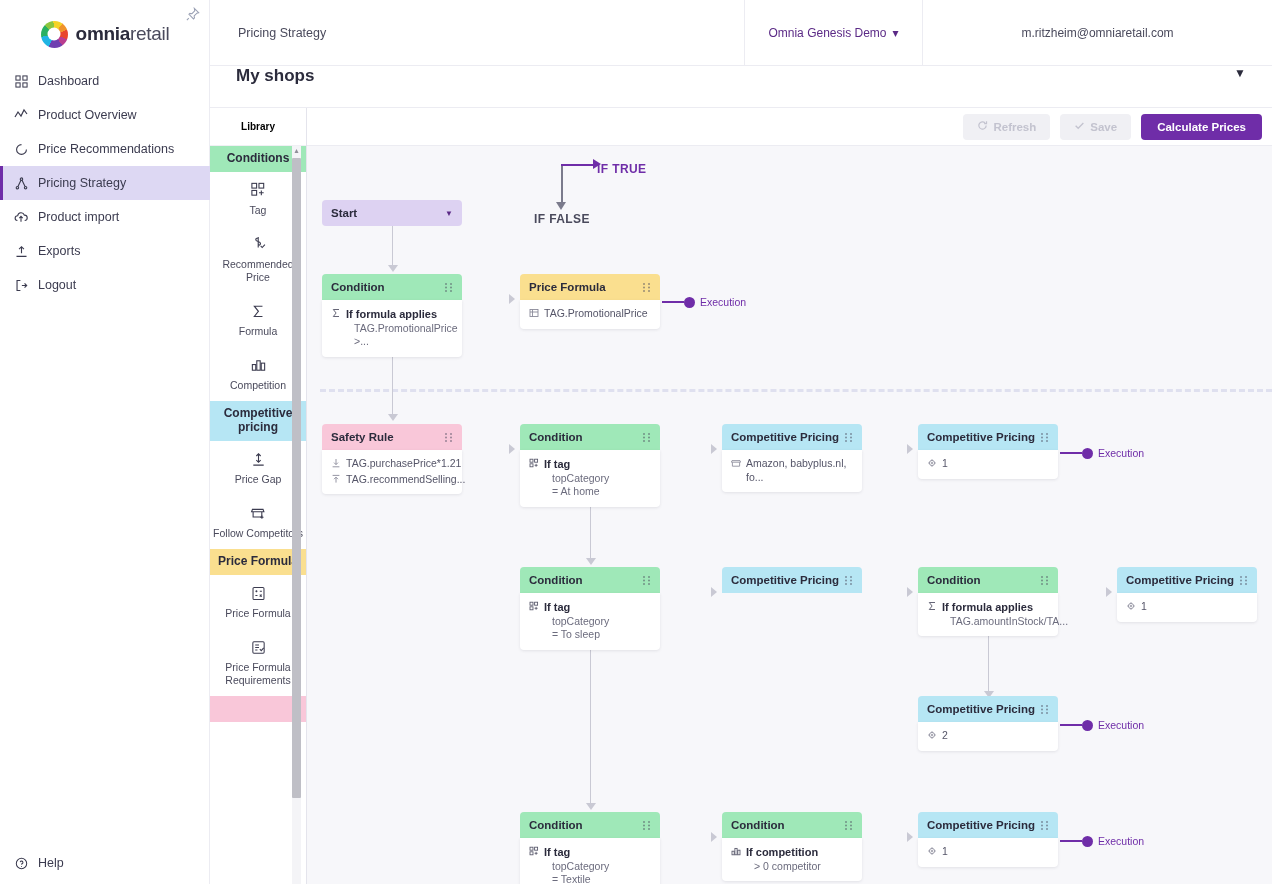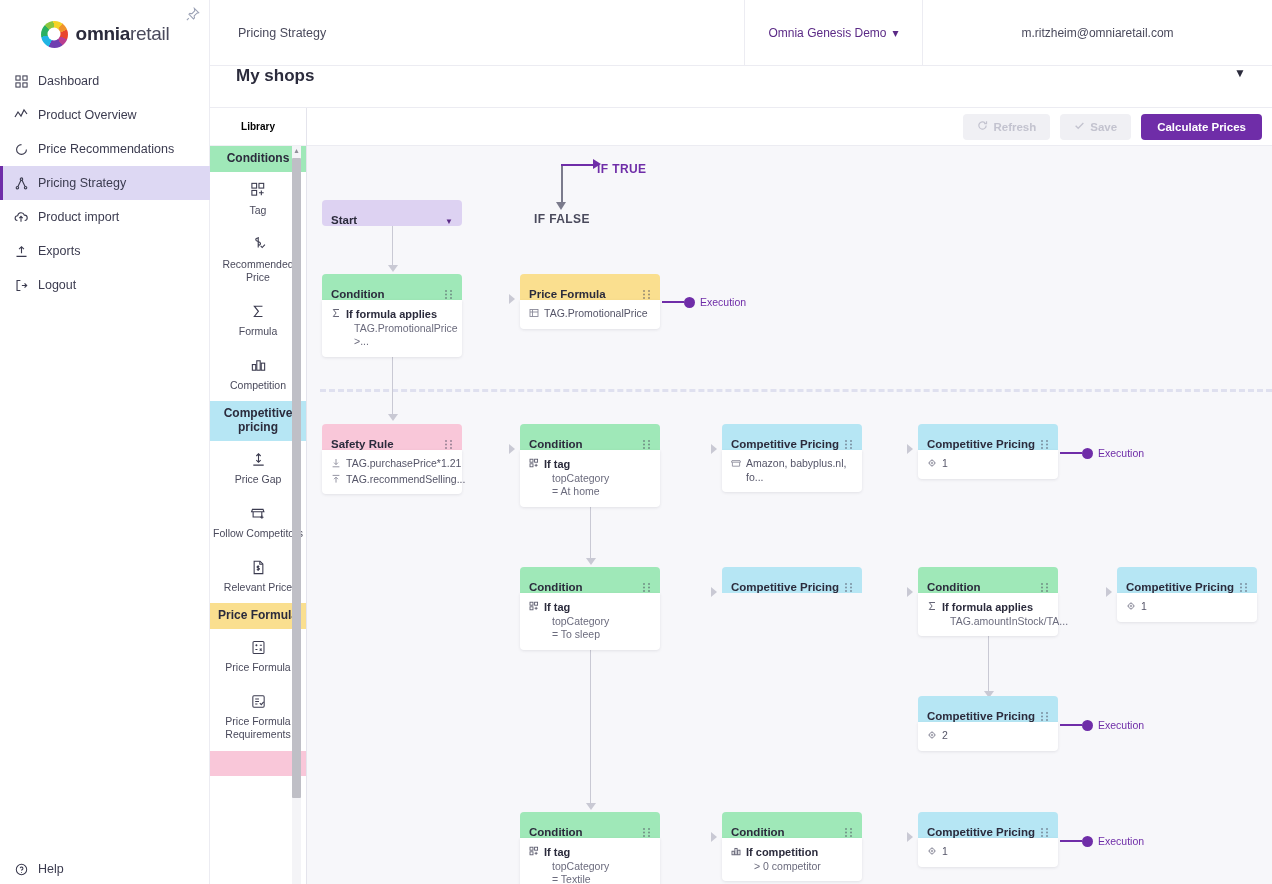--- a/index.html
+++ b/index.html
@@ -57,21 +57,21 @@
   .nav-item.active::before {
     content: ""; position: absolute; left: 0; top: 0; width: 3px; height: 100%;
     background: #6f2da8;
   }
   .nav-ico {
     width: 14px; height: 14px; flex: 0 0 14px; color: #3b3b4f;
     display: flex; align-items: center; justify-content: center;
   }
   #help-item {
     position: absolute; left: 0; bottom: 2px; width: 210px;
-    display: flex; align-items: center; gap: 10px; padding-left: 14px;
+    display: flex; gap: 10px; padding-left: 14px;
     height: 26px; font-size: 12.5px; color: #3b3b4f; cursor: pointer;
   }
 
   
   #topbar {
     position: absolute; left: 210px; top: 0; width: 1062px; height: 66px;
     background: #fff; border-bottom: 1px solid #ececf2;
     display: flex; align-items: center;
   }
   #breadcrumb {
@@ -157,21 +157,21 @@
     background: #f7f7fa; overflow: hidden;
   }
   #divider {
     position: absolute; left: 13px; top: 243px; width: 952px; height: 0;
     border-top: 3px dashed #dfe0ef;
   }
 
   .node { position: absolute; width: 140px; }
   .node .nhead {
     height: 26px; border-radius: 4px 4px 0 0; padding: 0 9px;
-    display: flex; align-items: flex-end; justify-content: space-between;
+    display: flex; align-items: center; justify-content: space-between;
     font-size: 11.5px; font-weight: 700; color: #2b2b3c;
   }
   .node.head-only .nhead { border-radius: 4px; }
   .node .nbody {
     background: #fff; border-radius: 0 0 4px 4px; padding: 7px 9px 8px;
     box-shadow: 0 1px 3px rgba(40,40,60,0.10);
     font-size: 10.5px; color: #555568;
   }
   .grip { width: 9px; height: 11px; opacity: .55; }
   .hdr-purple { background: #ddd2f2; }
@@ -429,30 +429,20 @@
         <span class="li-ico">
           <svg viewBox="0 0 18 18" width="17" height="17" fill="none" stroke="#3b3b4f" stroke-width="1.15">
             <path d="M2.6 4.6h11.2l.9 2.5H1.7z"></path>
               <path d="M3.3 7.3v5.4h9.2V7.3"></path>
             <path d="M12.6 11.2v3.4M10.9 12.9h3.4"></path>
           </svg>
         </span>
         <div class="li-lbl">Follow Competitors</div>
       </div>
 
-      <div class="lib-item">
-        <span class="li-ico">
-          <svg viewBox="0 0 18 18" width="17" height="17" fill="none" stroke="#3b3b4f" stroke-width="1.15">
-            <path d="M4.4 2.3h6.2l3 3v10.2H4.4z"></path>
-              <path d="M10.4 2.4v3.2h3.1"></path>
-            <path d="M9.8 8.2c-.4-.4-1-.6-1.5-.5-.8.1-1.1.9-.5 1.4.5.4 1.8.4 2.1 1 .3.7-.4 1.4-1.3 1.4-.6 0-1.1-.2-1.4-.6M8.6 6.7v6"></path>
-          </svg>
-        </span>
-        <div class="li-lbl">Relevant Price</div>
-      </div>
 
       <div class="lib-group form">Price Formula</div>
 
       <div class="lib-item">
         <span class="li-ico">
           <svg viewBox="0 0 18 18" width="17" height="17" fill="none" stroke="#3b3b4f" stroke-width="1.1">
             <rect x="3.2" y="2.6" width="11.6" height="12.8" rx="1.2"></rect>
             <path d="M5.7 6.6h2.2M6.8 5.5v2.2M10.4 6.6h2.2M5.7 11.2h2.2M10.3 10.2l2.1 2.1M12.4 10.2l-2.1 2.1"></path>
           </svg>
         </span>

